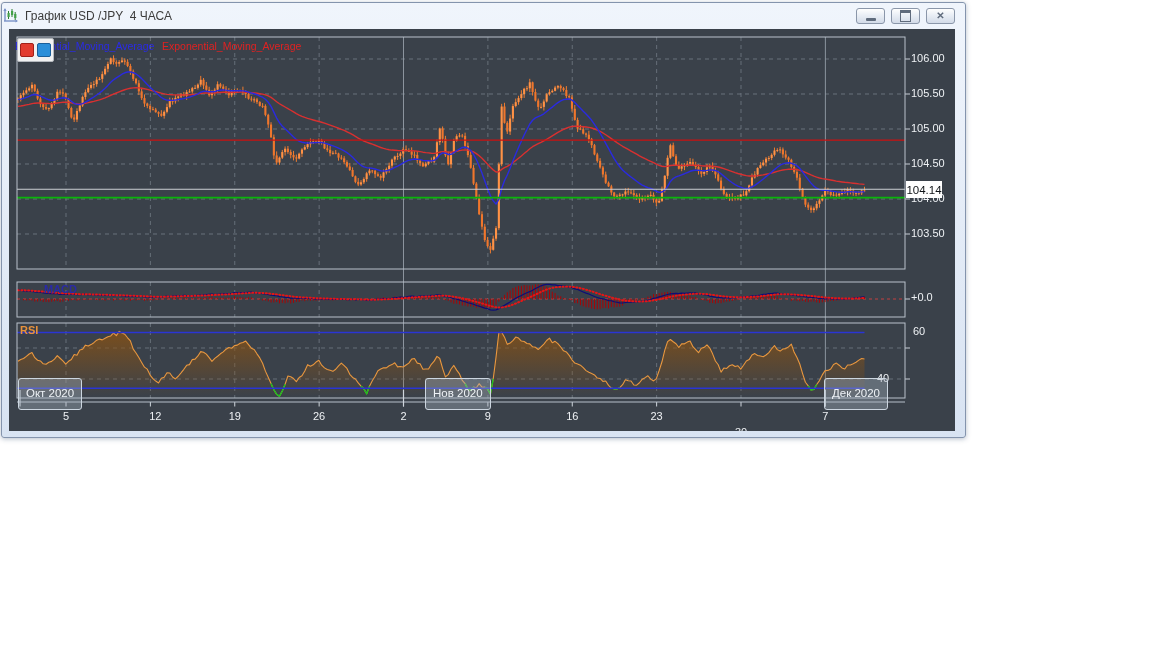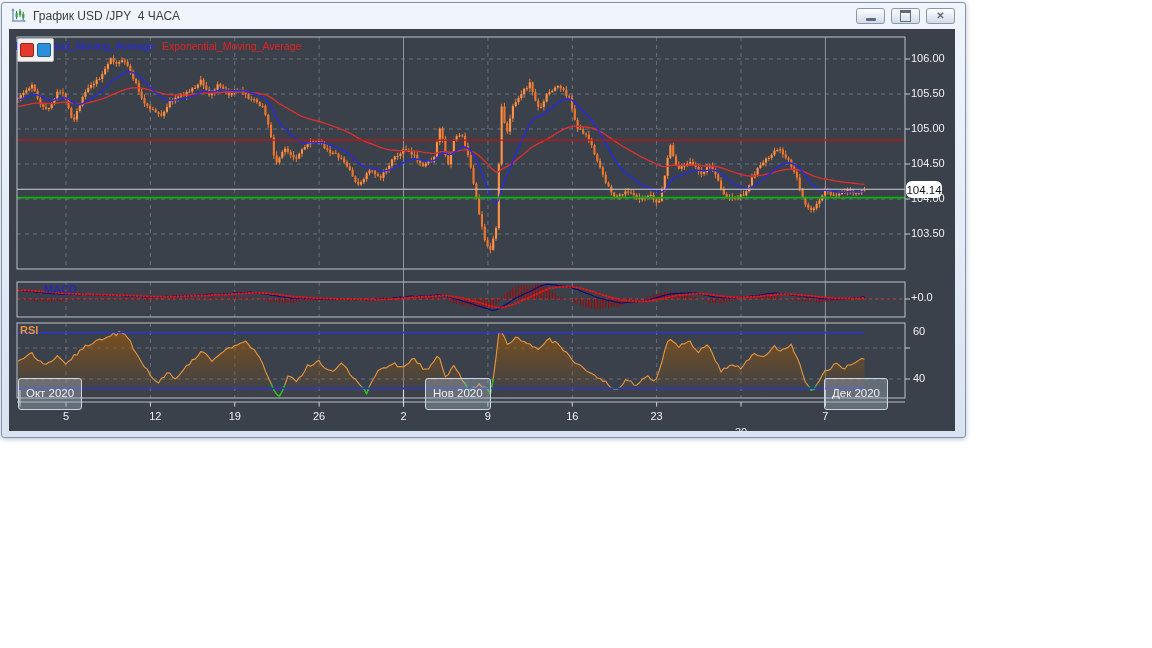--- a/index.html
+++ b/index.html
@@ -1,38 +1,38 @@
 <!DOCTYPE html>
 <html><head>
 <meta charset="utf-8">
 <style>
   html,body{margin:0;padding:0;background:#ffffff;width:1152px;height:648px;
     font-family:"Liberation Sans",sans-serif;-webkit-font-smoothing:antialiased;}
   .window{position:absolute;left:1px;top:2px;width:963px;height:434px;
     background:linear-gradient(#f0f5fc,#d8e3f2);border:1px solid #8494ad;border-radius:3px;
     box-shadow:0 1px 5px rgba(90,110,140,.45);}
-  .titlebar{position:absolute;left:0;top:0;right:0;height:26px;display:flex;align-items:center;padding-left:8px;}
+  .titlebar{position:absolute;left:0;top:0;right:0;height:26px;display:flex;align-items:center;}
   .titlebar .title{font-size:12px;color:#3c3c3c;margin-left:6px;white-space:pre;}
   .win-buttons{position:absolute;right:10px;top:5px;display:flex;gap:6px;}
   .win-btn{width:29px;height:16px;border:1px solid #8a96a9;border-radius:3px;margin:0;padding:0;
     background:linear-gradient(#fefefe,#e9eef5 45%,#d3dbe8);display:flex;align-items:center;justify-content:center;cursor:default;}
   .glyph-min{width:10px;height:3px;background:#5f6b7c;margin-top:7px;border-radius:1px;}
   .glyph-max{width:9px;height:8px;border:1px solid #5f6b7c;border-top:3px solid #5f6b7c;background:transparent;}
   .glyph-close{font-size:10px;font-weight:bold;color:#5f6b7c;line-height:1;}
   .client{position:absolute;left:7px;top:26px;width:946px;height:402px;background:#3a414a;overflow:hidden;}
   .client svg{position:absolute;left:0;top:0;}
   .legend-label{position:absolute;top:11px;font-size:10.5px;white-space:nowrap;z-index:2;}
   .chipbox{position:absolute;left:8px;top:9px;width:35px;height:22px;background:#f1f1f1;
     border:1px solid #b4b8bd;border-radius:2px;z-index:3;display:flex;align-items:center;justify-content:center;gap:3px;}
   .chip{width:12px;height:12px;border-radius:2px;}
   .panel-label{position:absolute;font-size:11px;font-weight:bold;z-index:2;}
   .axis-label{position:absolute;color:#eef1f4;font-size:11px;z-index:2;}
   .xlab{width:22px;text-align:center;}
   .price-tag{position:absolute;left:897px;top:152px;width:36px;height:17px;background:#ffffff;color:#101418;
-    font-size:11.5px;display:flex;align-items:center;justify-content:center;z-index:4;border-radius:6px;}
+    font-size:11.5px;display:flex;align-items:center;justify-content:center;z-index:4;}
   .month-box{position:absolute;top:349px;height:16px;padding:7px 7px;border:1px solid #ccd6e0;border-radius:3px;
     background:rgba(162,174,188,.40);color:#eef2f6;font-size:11.5px;line-height:15px;z-index:4;white-space:nowrap;}
 </style>
 </head>
 <body>
 
 <div class="window">
   <div class="titlebar">
     <span style="display:inline-flex;">
       <svg width="17" height="16" viewBox="0 0 17 16">
@@ -1087,17 +1087,17 @@
         <span class="axis-label xlab" style="left: 299.125px; top: 381px;">26</span>
         <span class="axis-label xlab" style="left: 383.5px; top: 381px;">2</span>
         <span class="axis-label xlab" style="left: 467.875px; top: 381px;">9</span>
         <span class="axis-label xlab" style="left: 552.25px; top: 381px;">16</span>
         <span class="axis-label xlab" style="left: 636.625px; top: 381px;">23</span>
         <span class="axis-label xlab" style="left: 721px; top: 397px;">30</span>
         <span class="axis-label xlab" style="left: 805.375px; top: 381px;">7</span>
       </div>
     <div id="ind-labels">
         <span class="axis-label" style="left: 904px; top: 296px;">60</span>
-        <span class="axis-label" style="left: 868px; top: 343px; margin-left: 36px;">40</span>
+        <span class="axis-label" style="left: 868px; top: 343px;">40</span>
         <span class="axis-label" style="left: 902px; top: 262px;">+0.0</span>
       </div>
   </div>
 </div>
 
 </body></html>

